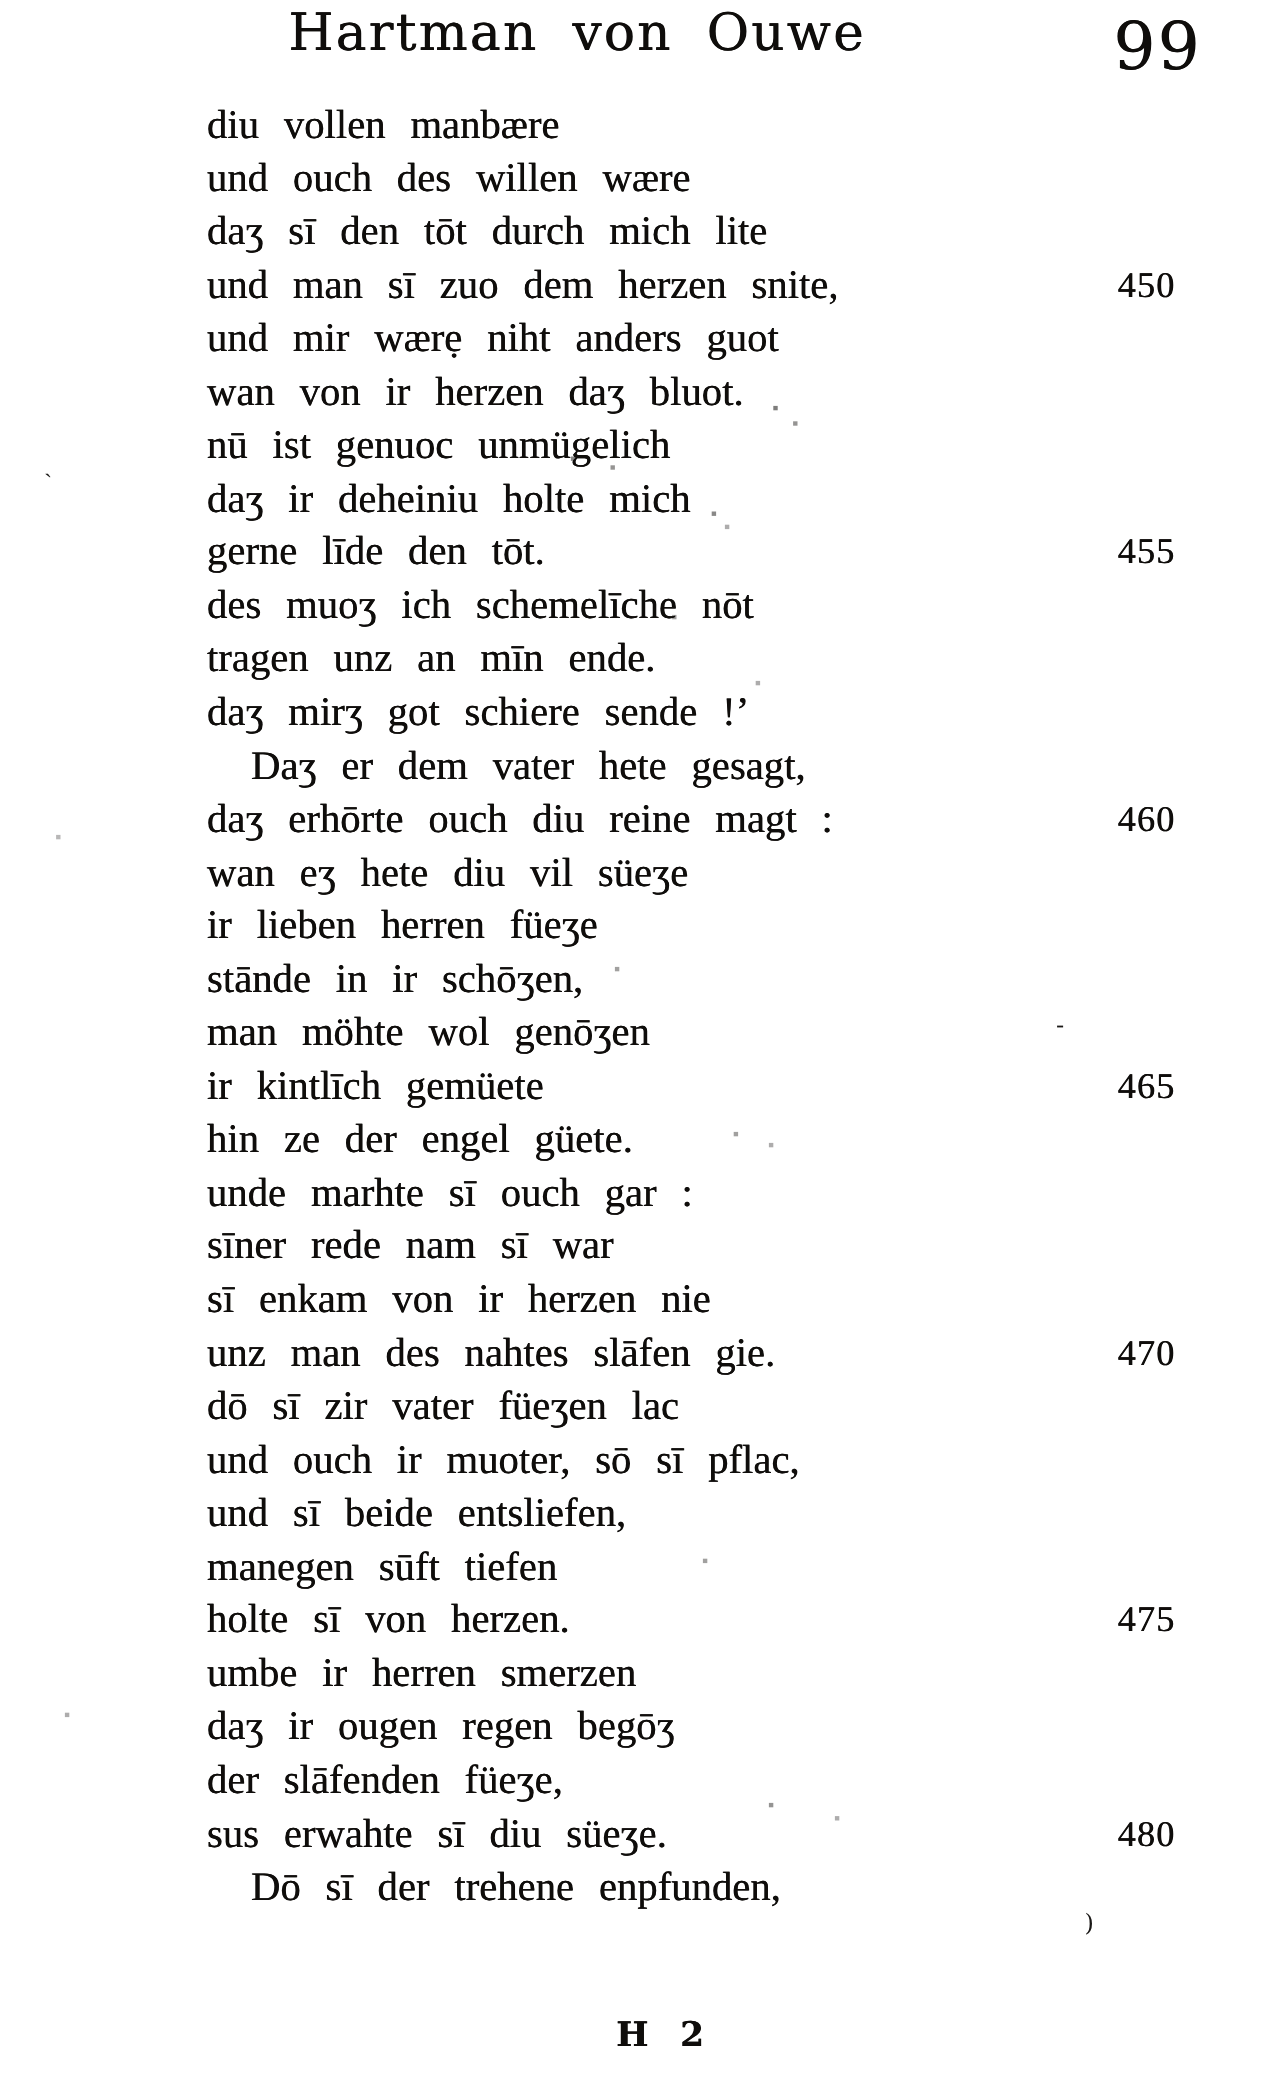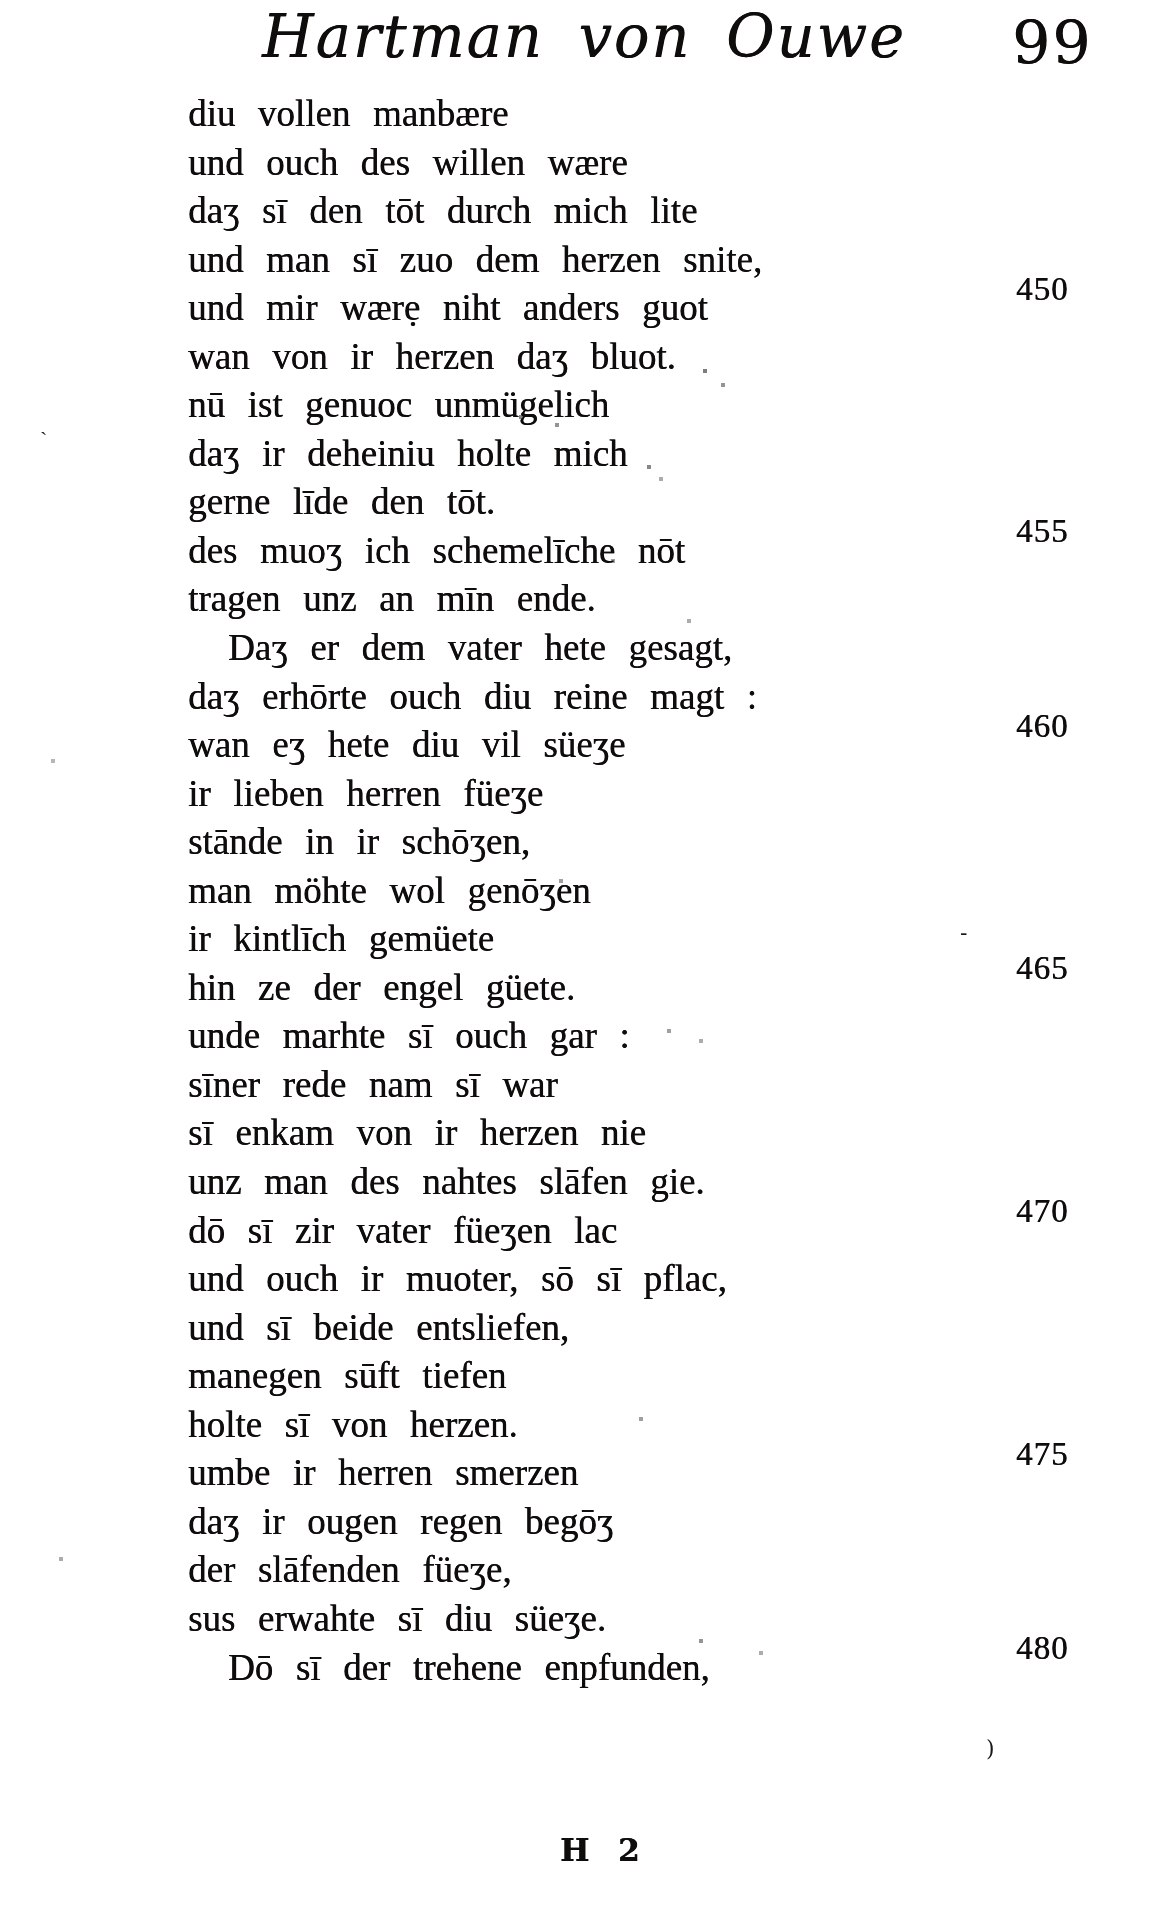--- a/index.html
+++ b/index.html
@@ -15,22 +15,21 @@
     font-family:"DejaVu Serif","Liberation Serif",serif;
     color:var(--ink);
   }
   .page{
     position:absolute;inset:0;
   }
   
   .running-title{
     position:absolute;
     left:262px;top:2px;
-    font-style:italic;
-    font-size:59px;
+    font-size:47px;
     letter-spacing:2px;
     word-spacing:14px;
     white-space:nowrap;
     text-shadow:0.5px 0 0 currentColor;
   }
   .page-number{
     position:absolute;
     left:1012px;top:8px;
     font-size:60px;
     letter-spacing:2px;
@@ -58,21 +57,20 @@
   }
   .poem-line.indent .line-text{
     margin-left:228px;
   }
   .poem-line .line-number{
     position:absolute;
     left:1016px;top:0;
     font-size:33px;
     line-height:48.55px;
     letter-spacing:1px;
-    margin-top:29px;
   }
   
   .footer-signature{
     position:absolute;
     left:516px;top:1832px;
     font-size:31px;
     font-weight:bold;
     letter-spacing:4px;
     word-spacing:10px;
     text-shadow:0.5px 0 0 currentColor;
@@ -120,20 +118,21 @@
       <div class="poem-line"><span class="line-text">und ouch des willen wære</span></div>
       <div class="poem-line"><span class="line-text">daʒ sī den tōt durch mich lite</span></div>
       <div class="poem-line"><span class="line-text">und man sī zuo dem herzen snite,</span><span class="line-number">450</span></div>
       <div class="poem-line"><span class="line-text">und mir wærẹ niht anders guot</span></div>
       <div class="poem-line"><span class="line-text">wan von ir herzen daʒ bluot.</span></div>
       <div class="poem-line"><span class="line-text">nū ist genuoc unmügelich</span></div>
       <div class="poem-line"><span class="line-text">daʒ ir deheiniu holte mich</span></div>
       <div class="poem-line"><span class="line-text">gerne līde den tōt.</span><span class="line-number">455</span></div>
       <div class="poem-line"><span class="line-text">des muoʒ ich schemelīche nōt</span></div>
       <div class="poem-line"><span class="line-text">tragen unz an mīn ende.</span></div>
+      <div class="poem-line"><span class="line-text">daʒ mirʒ got schiere sende !’</span></div>
       <div class="poem-line indent"><span class="line-text">Daʒ er dem vater hete gesagt,</span></div>
       <div class="poem-line"><span class="line-text">daʒ erhōrte ouch diu reine magt :</span><span class="line-number">460</span></div>
       <div class="poem-line"><span class="line-text">wan eʒ hete diu vil süeʒe</span></div>
       <div class="poem-line"><span class="line-text">ir lieben herren füeʒe</span></div>
       <div class="poem-line"><span class="line-text">stānde in ir schōʒen,</span></div>
       <div class="poem-line"><span class="line-text">man möhte wol genōʒen</span></div>
       <div class="poem-line"><span class="line-text">ir kintlīch gemüete</span><span class="line-number">465</span></div>
       <div class="poem-line"><span class="line-text">hin ze der engel güete.</span></div>
       <div class="poem-line"><span class="line-text">unde marhte sī ouch gar :</span></div>
       <div class="poem-line"><span class="line-text">sīner rede nam sī war</span></div>

